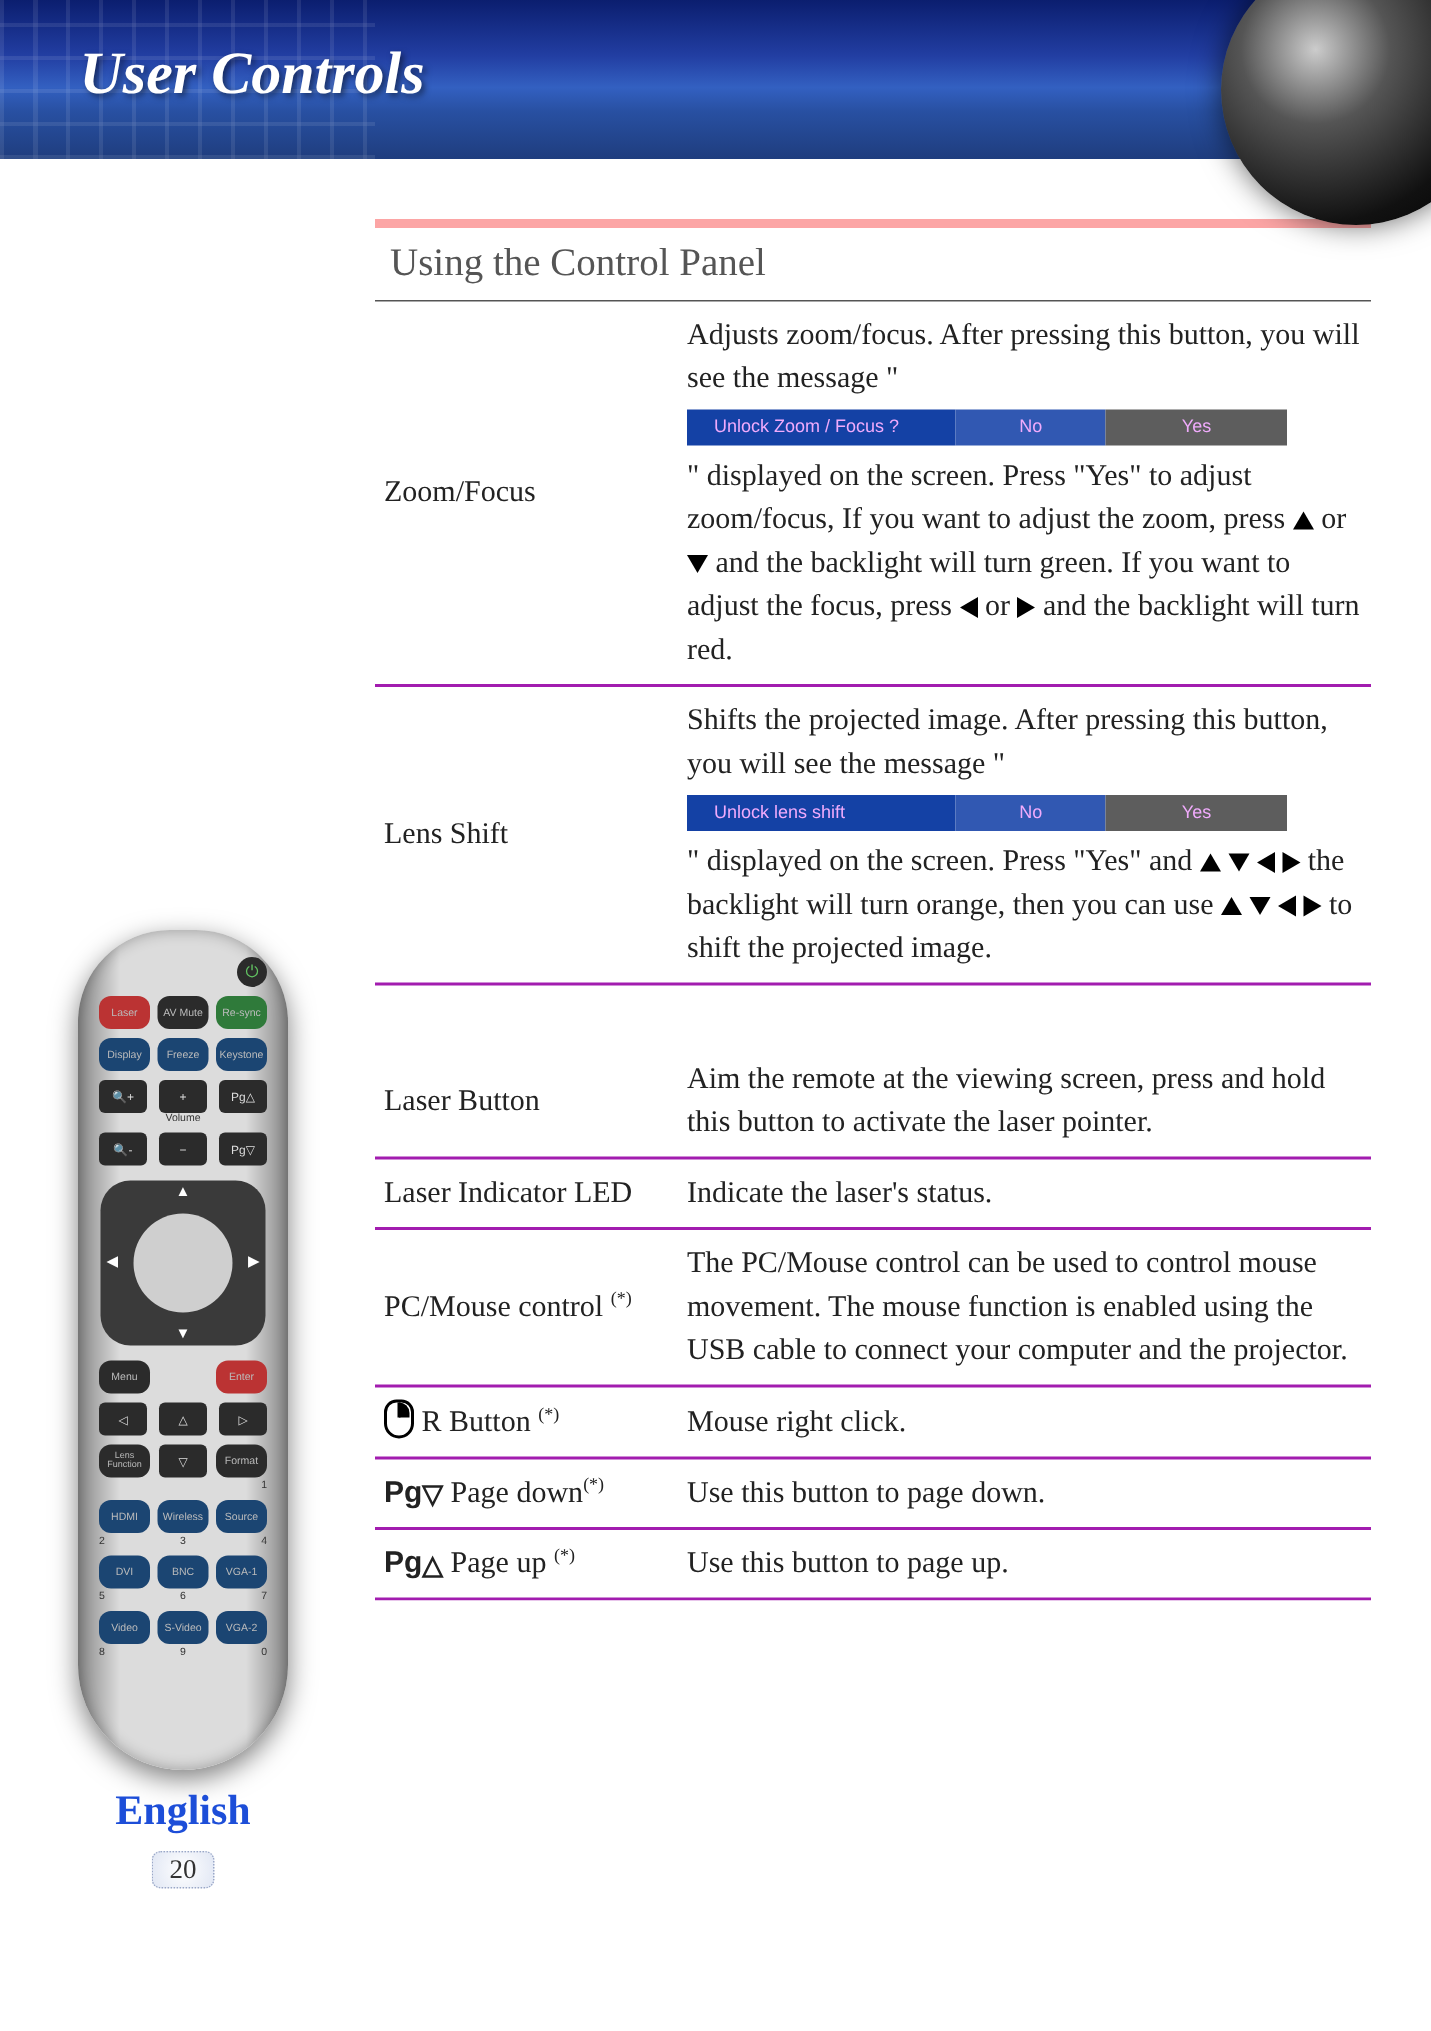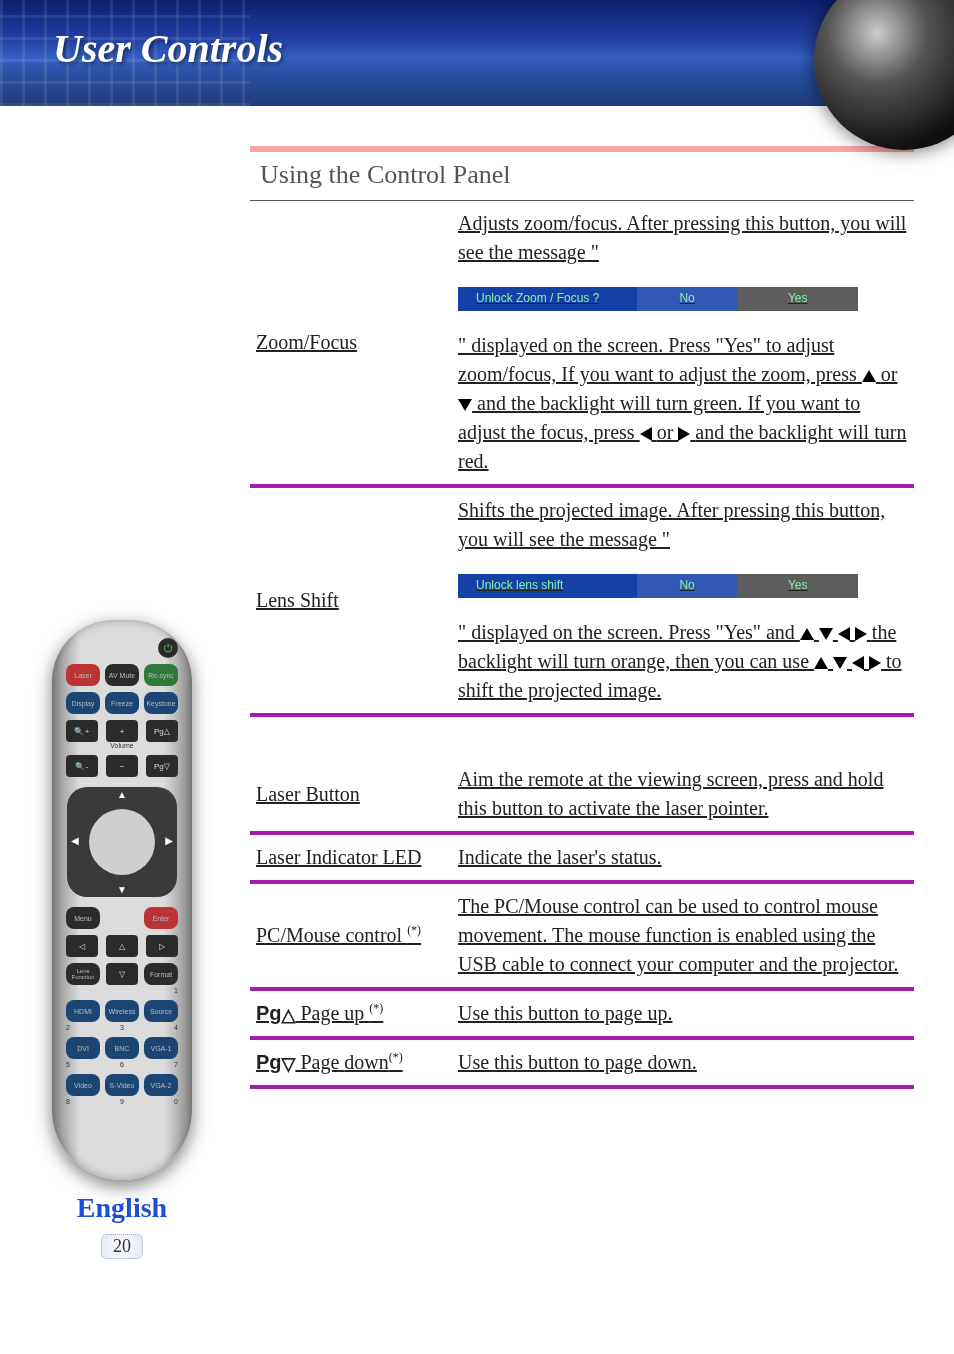--- a/index.html
+++ b/index.html
@@ -33,33 +33,33 @@
     background:radial-gradient(circle at 35% 35%,#ccc 0%,#555 30%,#111 70%,#000 100%);
     box-shadow:0 0 20px rgba(0,0,0,.6);
   }
   .main { margin:0 40px 0 250px; }
   .section-title {
     font-size:26px; color:#555;
     padding:8px 0 10px 10px;
     border-top:6px solid #fca5a5; border-bottom:1px solid #555;
   }
   table.tbl { width:100%; border-collapse:collapse; }
-  table.tbl td { vertical-align:middle; border-bottom:4px solid #a21caf; padding:8px 6px; font-size:20px; line-height:1.45;text-decoration:underline;}
+  table.tbl td { vertical-align:middle; border-bottom:2px solid #a21caf; padding:8px 6px; font-size:20px; line-height:1.45;}
   table.tbl td.col1 { width:190px; }
   .arrow-up, .arrow-down, .arrow-left, .arrow-right {
     display:inline-block; width:0;height:0;vertical-align:middle;
     border:7px solid transparent;
   }
   .arrow-up{border-bottom:12px solid #000;border-top:none;}
   .arrow-down{border-top:12px solid #000;border-bottom:none;}
   .arrow-left{border-right:12px solid #000;border-left:none;}
   .arrow-right{border-left:12px solid #000;border-right:none;}
   .prompt {
     display:flex; width:400px;height:24px;font-size:12px;
-    font-family:Arial,sans-serif;color:#86efac;margin:20px 0;
+    font-family:Arial,sans-serif;color:#f0abfc;margin:6px 0;
   }
   .prompt .q {flex:1.6;background:#1441a5;display:flex;align-items:center;padding-left:18px;}
   .prompt .no{flex:1;  background:#3158b2;display:flex;align-items:center;justify-content:center;}
   .prompt .yes{flex:1.2;background:#5d5d5d;display:flex;align-items:center;justify-content:center;}
   .out-arr {display:inline-block;font-family:Arial;font-size:18px;vertical-align:-1px;font-weight:bold;}
   .out-arr.up::before{content:"△";}
   .out-arr.down::before{content:"▽";}
   .pwricon {display:inline-block;width:18px;height:18px;border:2.5px solid #000;border-radius:50%;position:relative;vertical-align:-3px;}
   .pwricon::after{content:"";position:absolute;left:7px;top:-4px;width:3px;height:12px;background:#000;}
   .mouseicon {display:inline-block;width:16px;height:22px;border:2.5px solid #000;border-radius:10px 10px 12px 12px;position:relative;vertical-align:-5px;}
@@ -173,30 +173,36 @@
       <td>Indicate the laser's status.</td>
     </tr>
     <tr>
       <td class="col1">
         <span>PC/Mouse control </span><sup>(*)</sup>
       </td>
       <td>The PC/Mouse control can be used to control mouse movement. The mouse function is enabled using the USB cable to connect your computer and the projector.</td>
     </tr>
     <tr>
       <td class="col1">
-        <span class="pg">Pg</span><span class="out-arr up"></span><span> Page up </span><sup>(*)</sup>
-      </td>
-      <td>Use this button to page up.</td>
+        <span class="mouseicon right"></span><span> R Button </span><sup>(*)</sup>
+      </td>
+      <td>Mouse right click.</td>
     </tr>
     <tr>
       <td class="col1">
         <span class="pg">Pg</span><span class="out-arr down"></span><span> Page</span>
         <span>down</span><sup>(*)</sup>
       </td>
       <td>Use this button to page down.</td>
+    </tr>
+    <tr>
+      <td class="col1">
+        <span class="pg">Pg</span><span class="out-arr up"></span><span> Page up </span><sup>(*)</sup>
+      </td>
+      <td>Use this button to page up.</td>
     </tr>
   </tbody>
     </table>
 </div>
 
 <div class="sidebar">
   <div class="remote">
     <div class="toprow">
         <div class="pbtn">⏻</div>
       </div>

